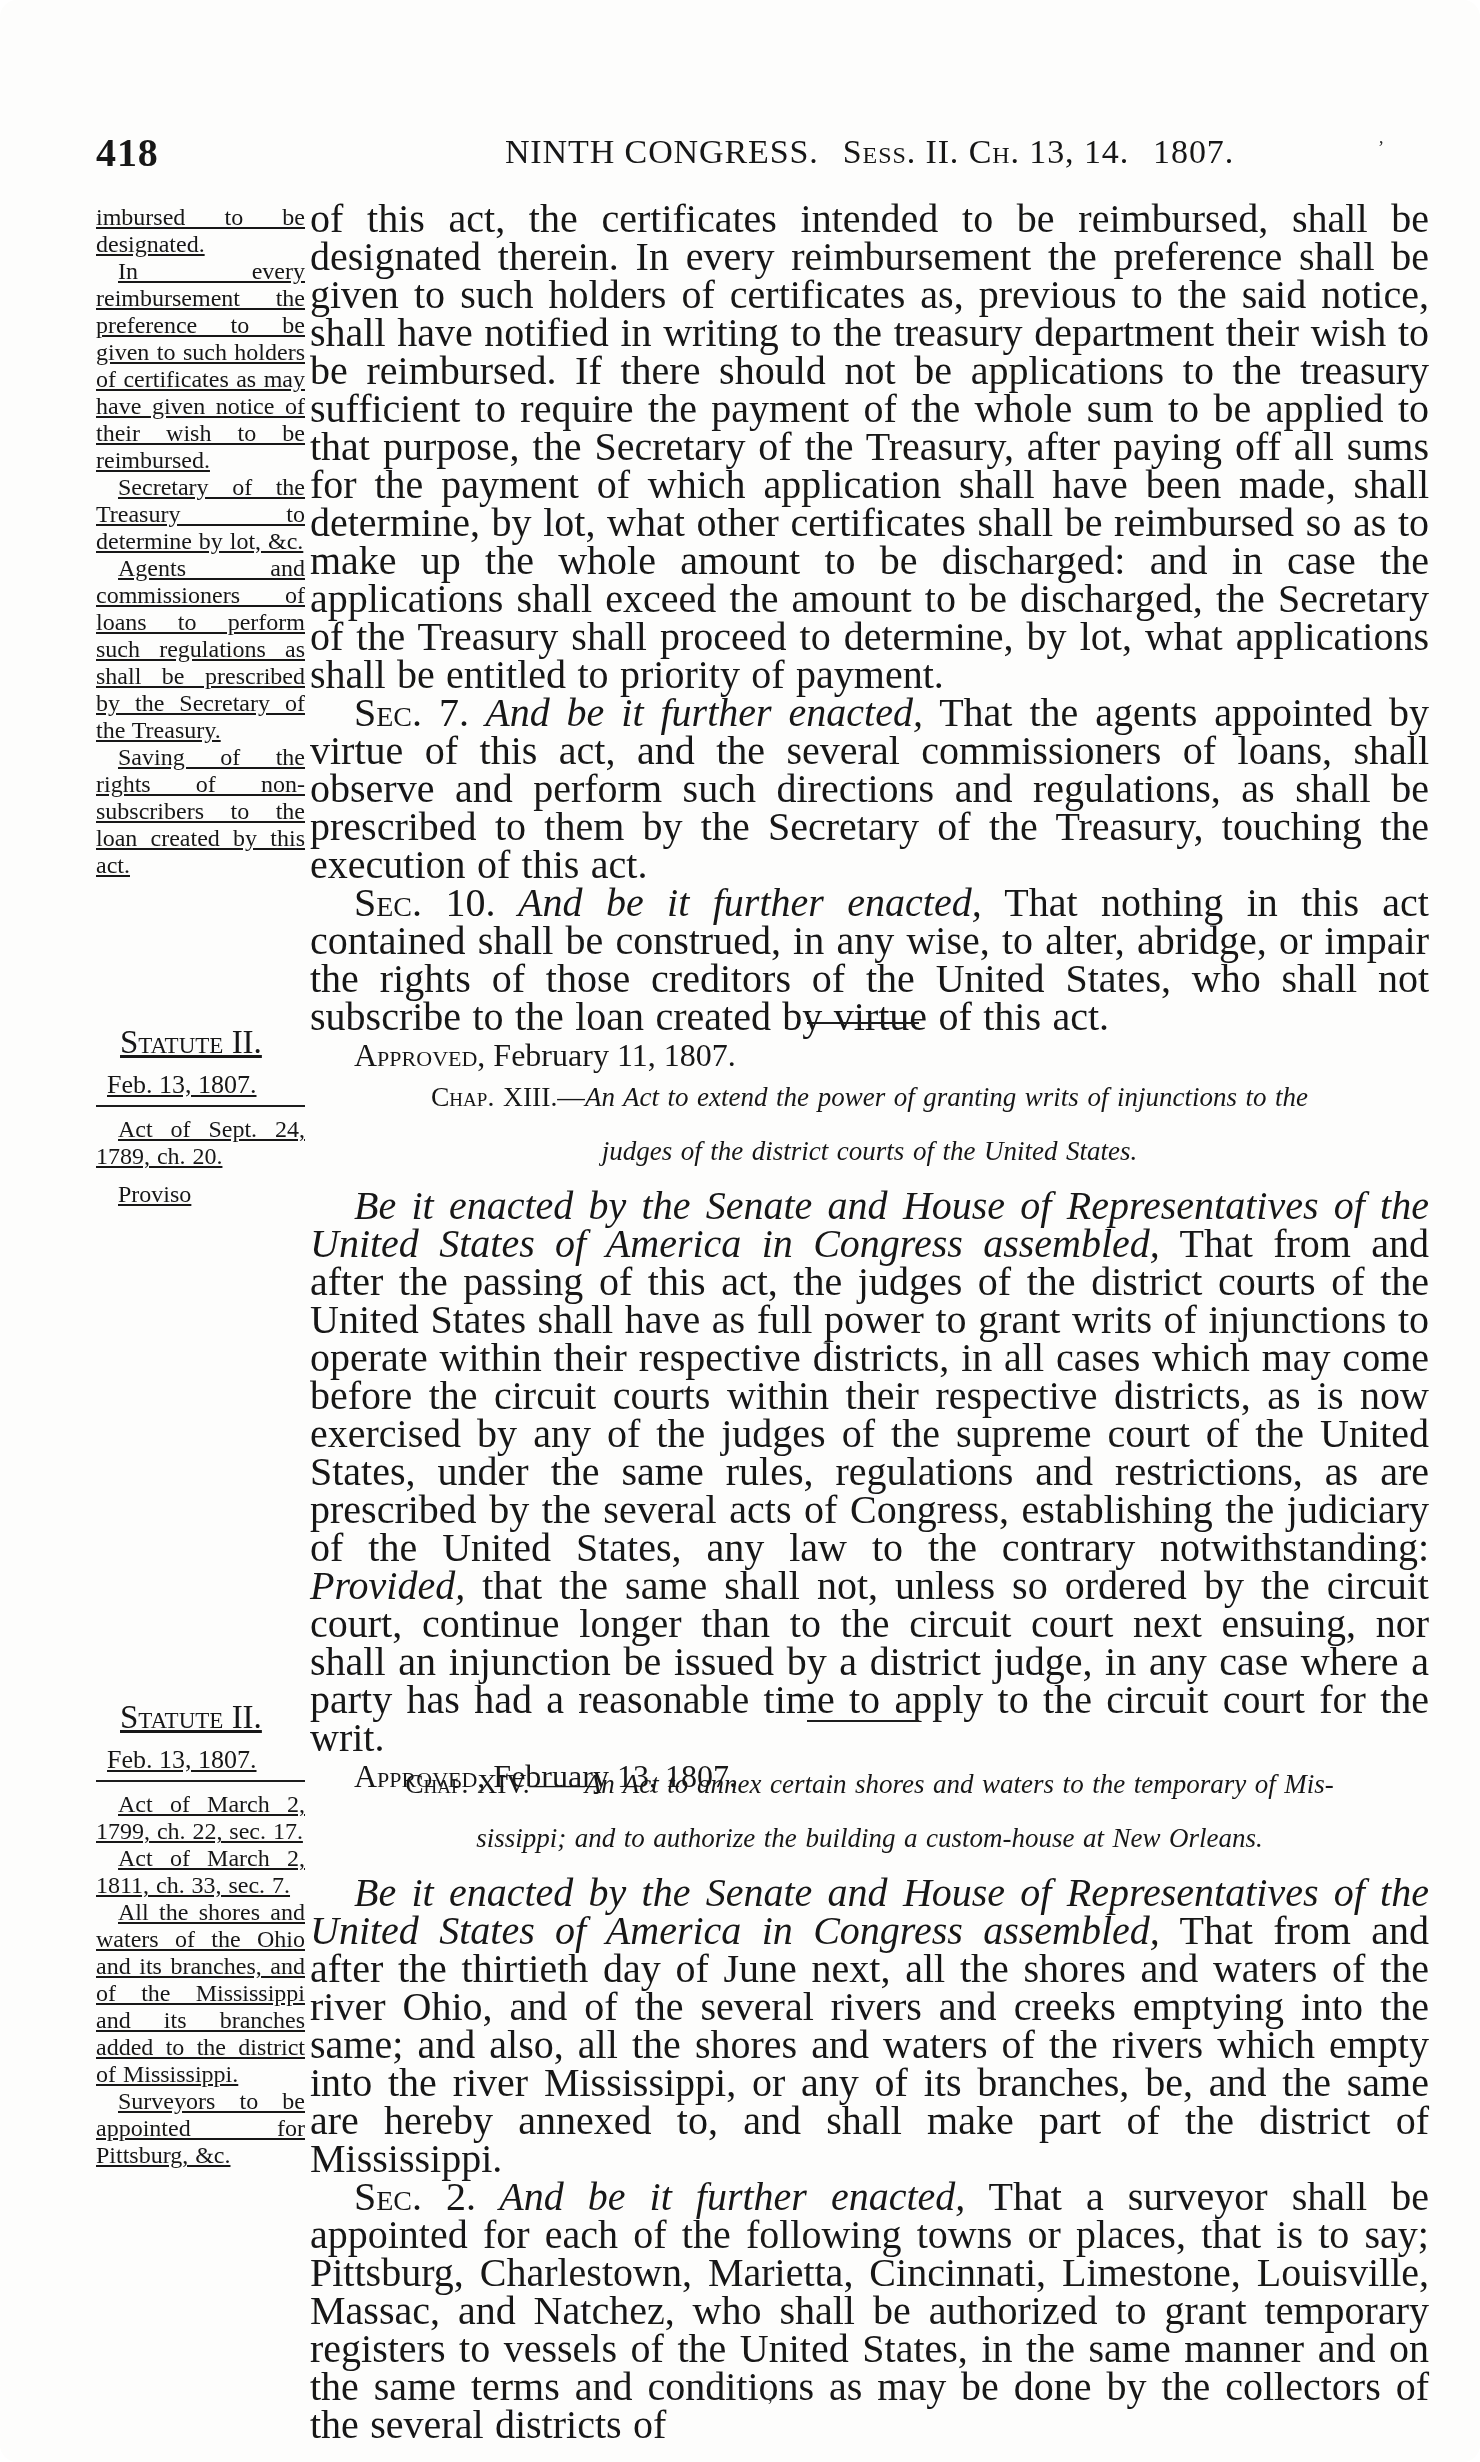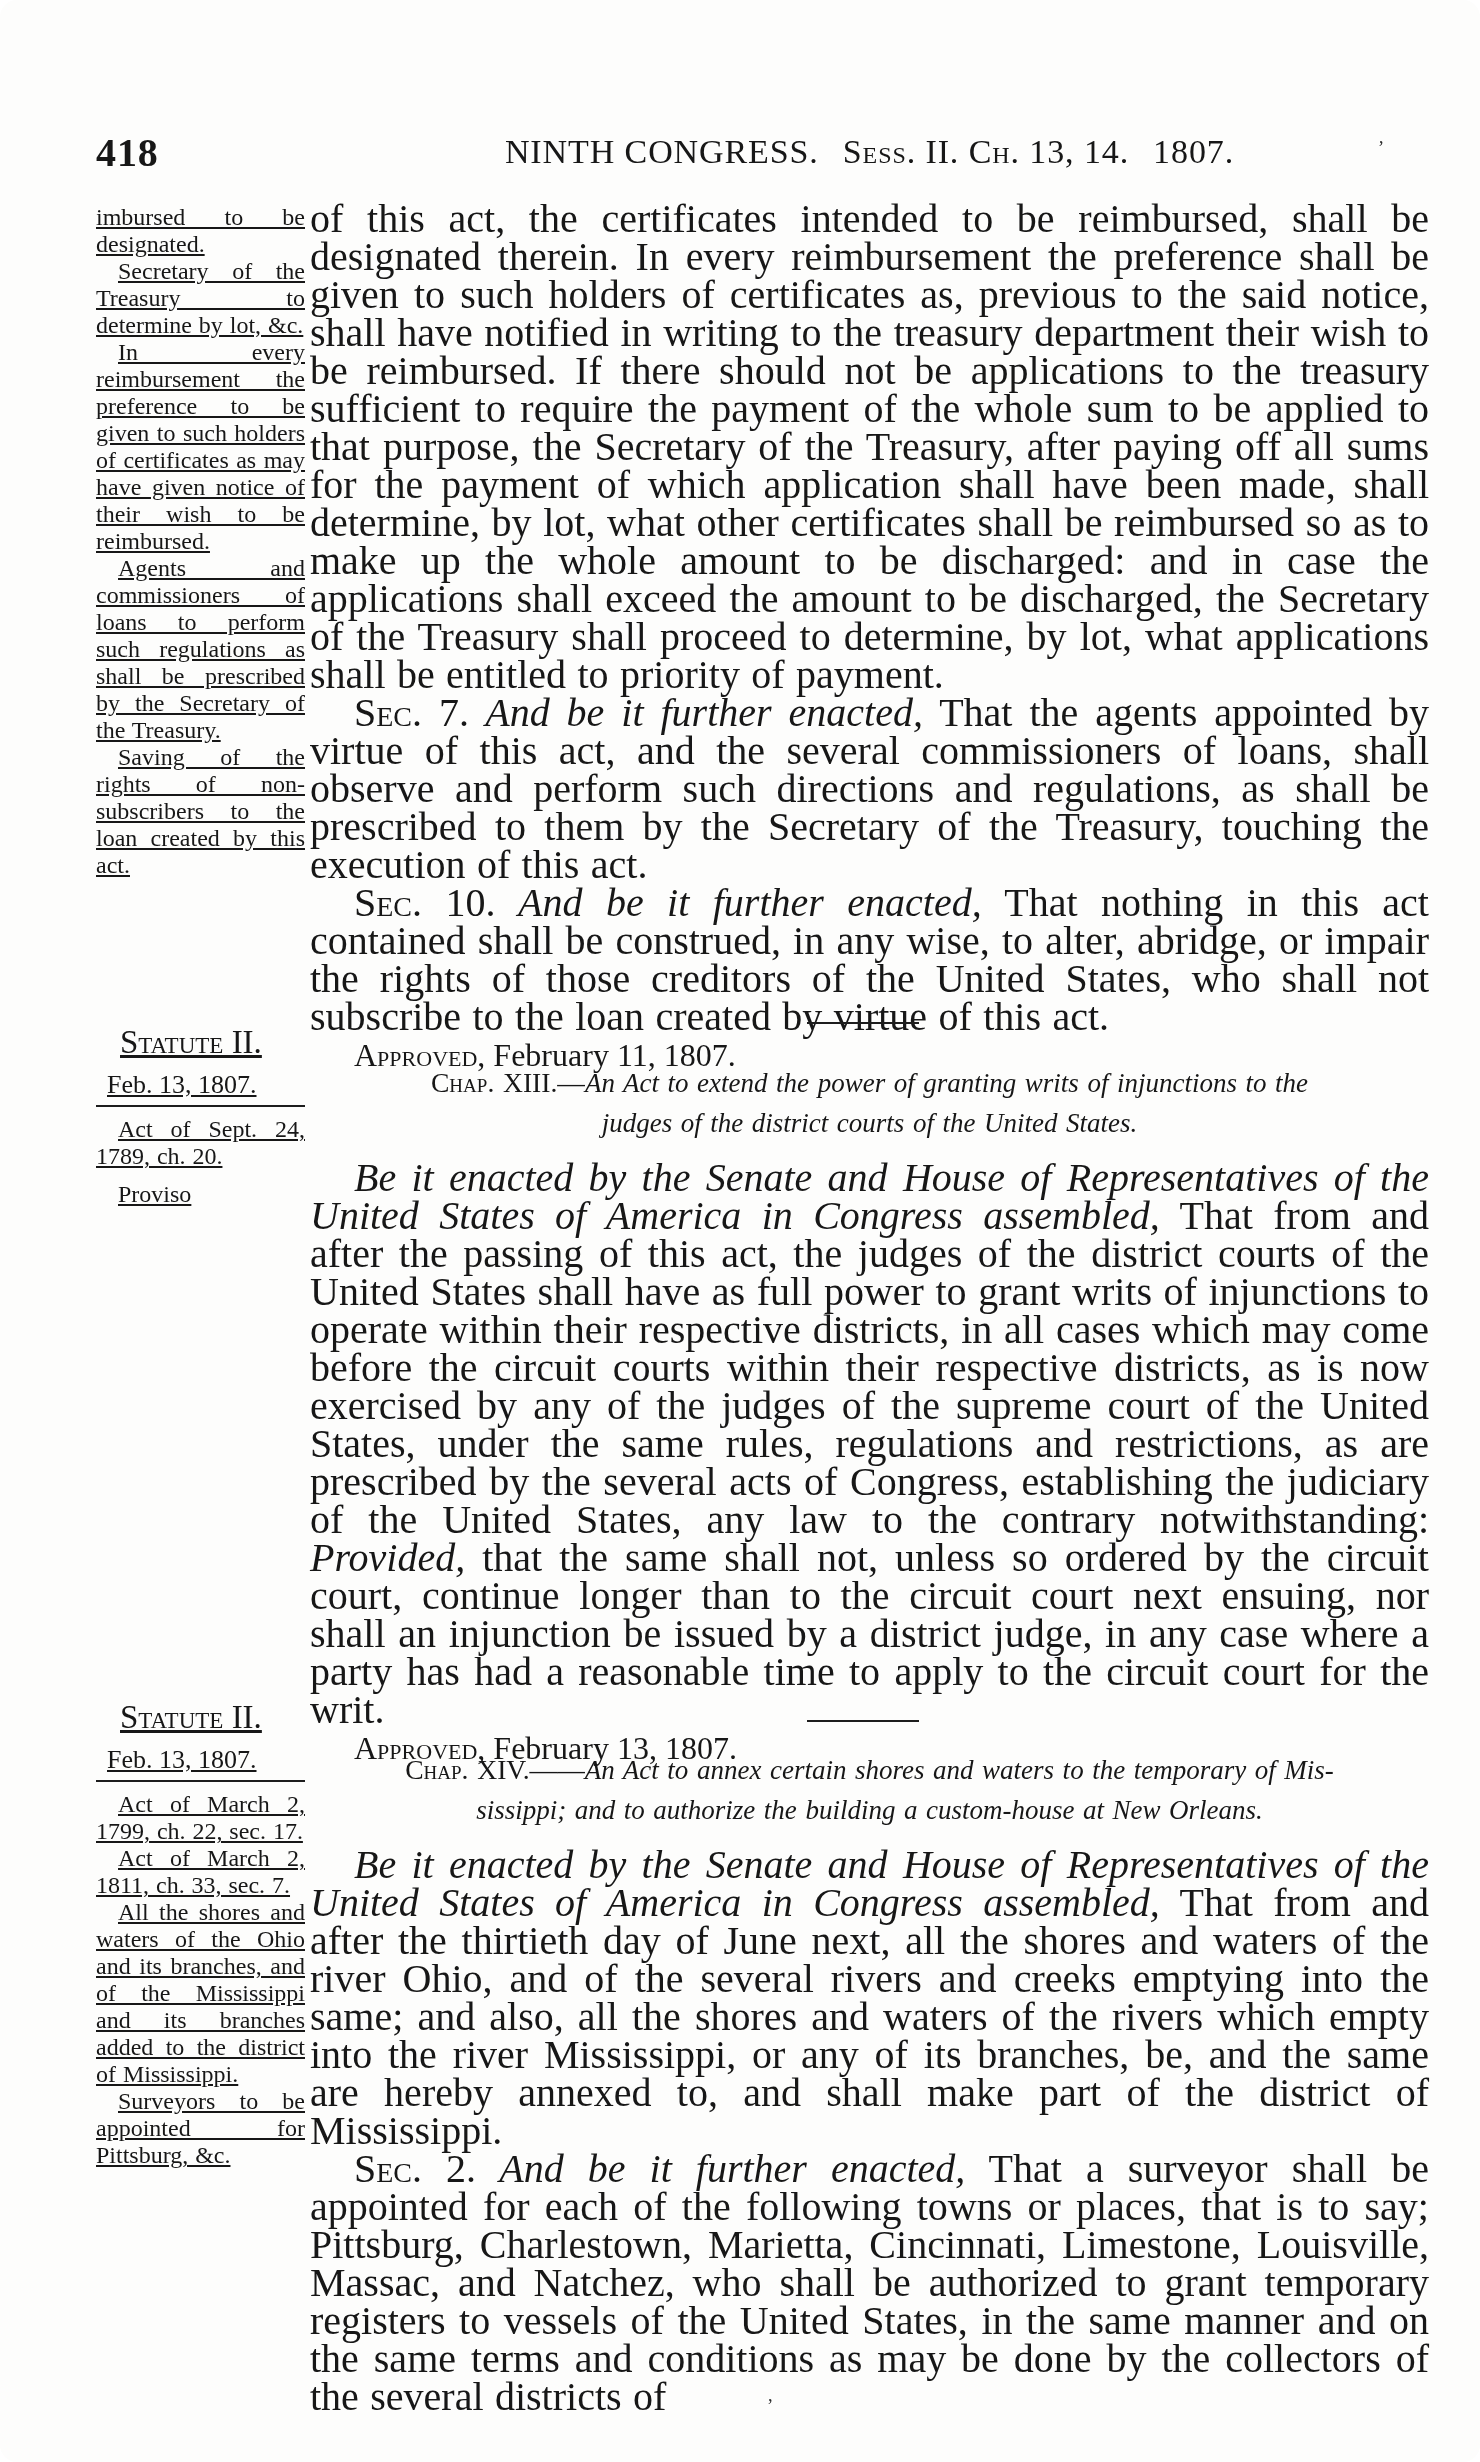--- a/index.html
+++ b/index.html
@@ -18,21 +18,21 @@
   .running-head{width:1119px;text-align:center;font-size:34px;letter-spacing:0.9px;white-space:nowrap;}
   .running-head .gap{display:inline-block;width:24px;}
   .sc{font-variant:small-caps;}
   .it{font-style:italic;}
   
   .main-col{width:1119px;}
   .body-text{font-size:40px;line-height:38px;text-align:justify;word-spacing:1.4px;margin:0;}
   .indent{text-indent:44px;}
   .approved{margin:0;font-size:32px;line-height:38px;text-indent:44px;}
   
-  .chap-line{font-size:27px;line-height:37px;text-align:center;margin:3px;word-spacing:1.8px;}
+  .chap-line{font-size:27px;line-height:37px;text-align:center;margin:17px;word-spacing:1.8px;}
   .chap-line .chapno{font-size:27.6px;font-style:normal;}
   .heading-block{margin-bottom:16.5px;}
   
   .side-col{width:209px;text-decoration:underline;}
   .sidenote{font-size:24px;line-height:27px;text-align:justify;word-spacing:0.9px;margin:0;}
   .sn-indent{text-indent:22px;}
   .statute-label{font-size:33px;line-height:27.6px;margin:0;padding-left:24px;}
   .statute-date{font-size:26px;line-height:28.5px;margin:14.7px 0 0 0;padding-left:11px;}
   .date-rule{border:none;border-top:2.8px solid #1d1d1d;margin:5.5px 0 9.2px 0;width:100%;}
   .proviso{margin-top:11px;}
@@ -46,22 +46,22 @@
 <div class="page">
 
   <div class="abs pagenum" style="left:96px;top:129px;">418</div>
   <div class="abs running-head" style="left:310px;top:133px;">
     <span>NINTH CONGRESS.</span><span class="gap"></span><span class="sc">Sess. II. Ch. 13, 14.</span><span class="gap"></span><span>1807.</span>
   </div>
   <div class="abs speck" style="left:1378px;top:138px;">’</div>
 
   <div class="abs side-col" style="left:96px;top:204px;">
     <p class="sidenote">imbursed to be designated.</p>
+    <p class="sidenote sn-indent">In every reimbursement the preference to be given to such holders of certificates as may have given notice of their wish to be reimbursed.</p>
     <p class="sidenote sn-indent">Secretary of the Treasury to determine by lot, &amp;c.</p>
-    <p class="sidenote sn-indent">In every reimbursement the preference to be given to such holders of certificates as may have given notice of their wish to be reimbursed.</p>
     <p class="sidenote sn-indent">Agents and commissioners of loans to perform such regulations as shall be prescribed by the Secretary of the Treasury.</p>
     <p class="sidenote sn-indent">Saving of the rights of non-subscribers to the loan created by this act.</p>
   </div>
 
   <div class="abs main-col" style="left:310px;top:200px;">
     <p class="body-text">of this act, the certificates intended to be reimbursed, shall be designated therein.  In every reimbursement the preference shall be given to such holders of certificates as, previous to the said notice, shall have notified in writing to the treasury department their wish to be reimbursed.  If there should not be applications to the treasury sufficient to require the payment of the whole sum to be applied to that purpose, the Secretary of the Treasury, after paying off all sums for the payment of which application shall have been made, shall determine, by lot, what other certificates shall be reimbursed so as to make up the whole amount to be discharged: and in case the applications shall exceed the amount to be discharged, the Secretary of the Treasury shall proceed to determine, by lot, what applications shall be entitled to priority of payment.</p>
     <p class="body-text indent"><span class="sc">Sec. 7.</span><span class="it"> And be it further enacted,</span><span> That the agents appointed by virtue of this act, and the several commissioners of loans, shall observe and perform such directions and regulations, as shall be prescribed to them by the Secretary of the Treasury, touching the execution of this act.</span></p>
     <p class="body-text indent"><span class="sc">Sec. 10.</span><span class="it"> And be it further enacted,</span><span> That nothing in this act contained shall be construed, in any wise, to alter, abridge, or impair the rights of those creditors of the United States, who shall not subscribe to the loan created by virtue of this act.</span></p>
     <p class="approved"><span class="sc">Approved,</span><span> February 11, 1807.</span></p>
   </div>

